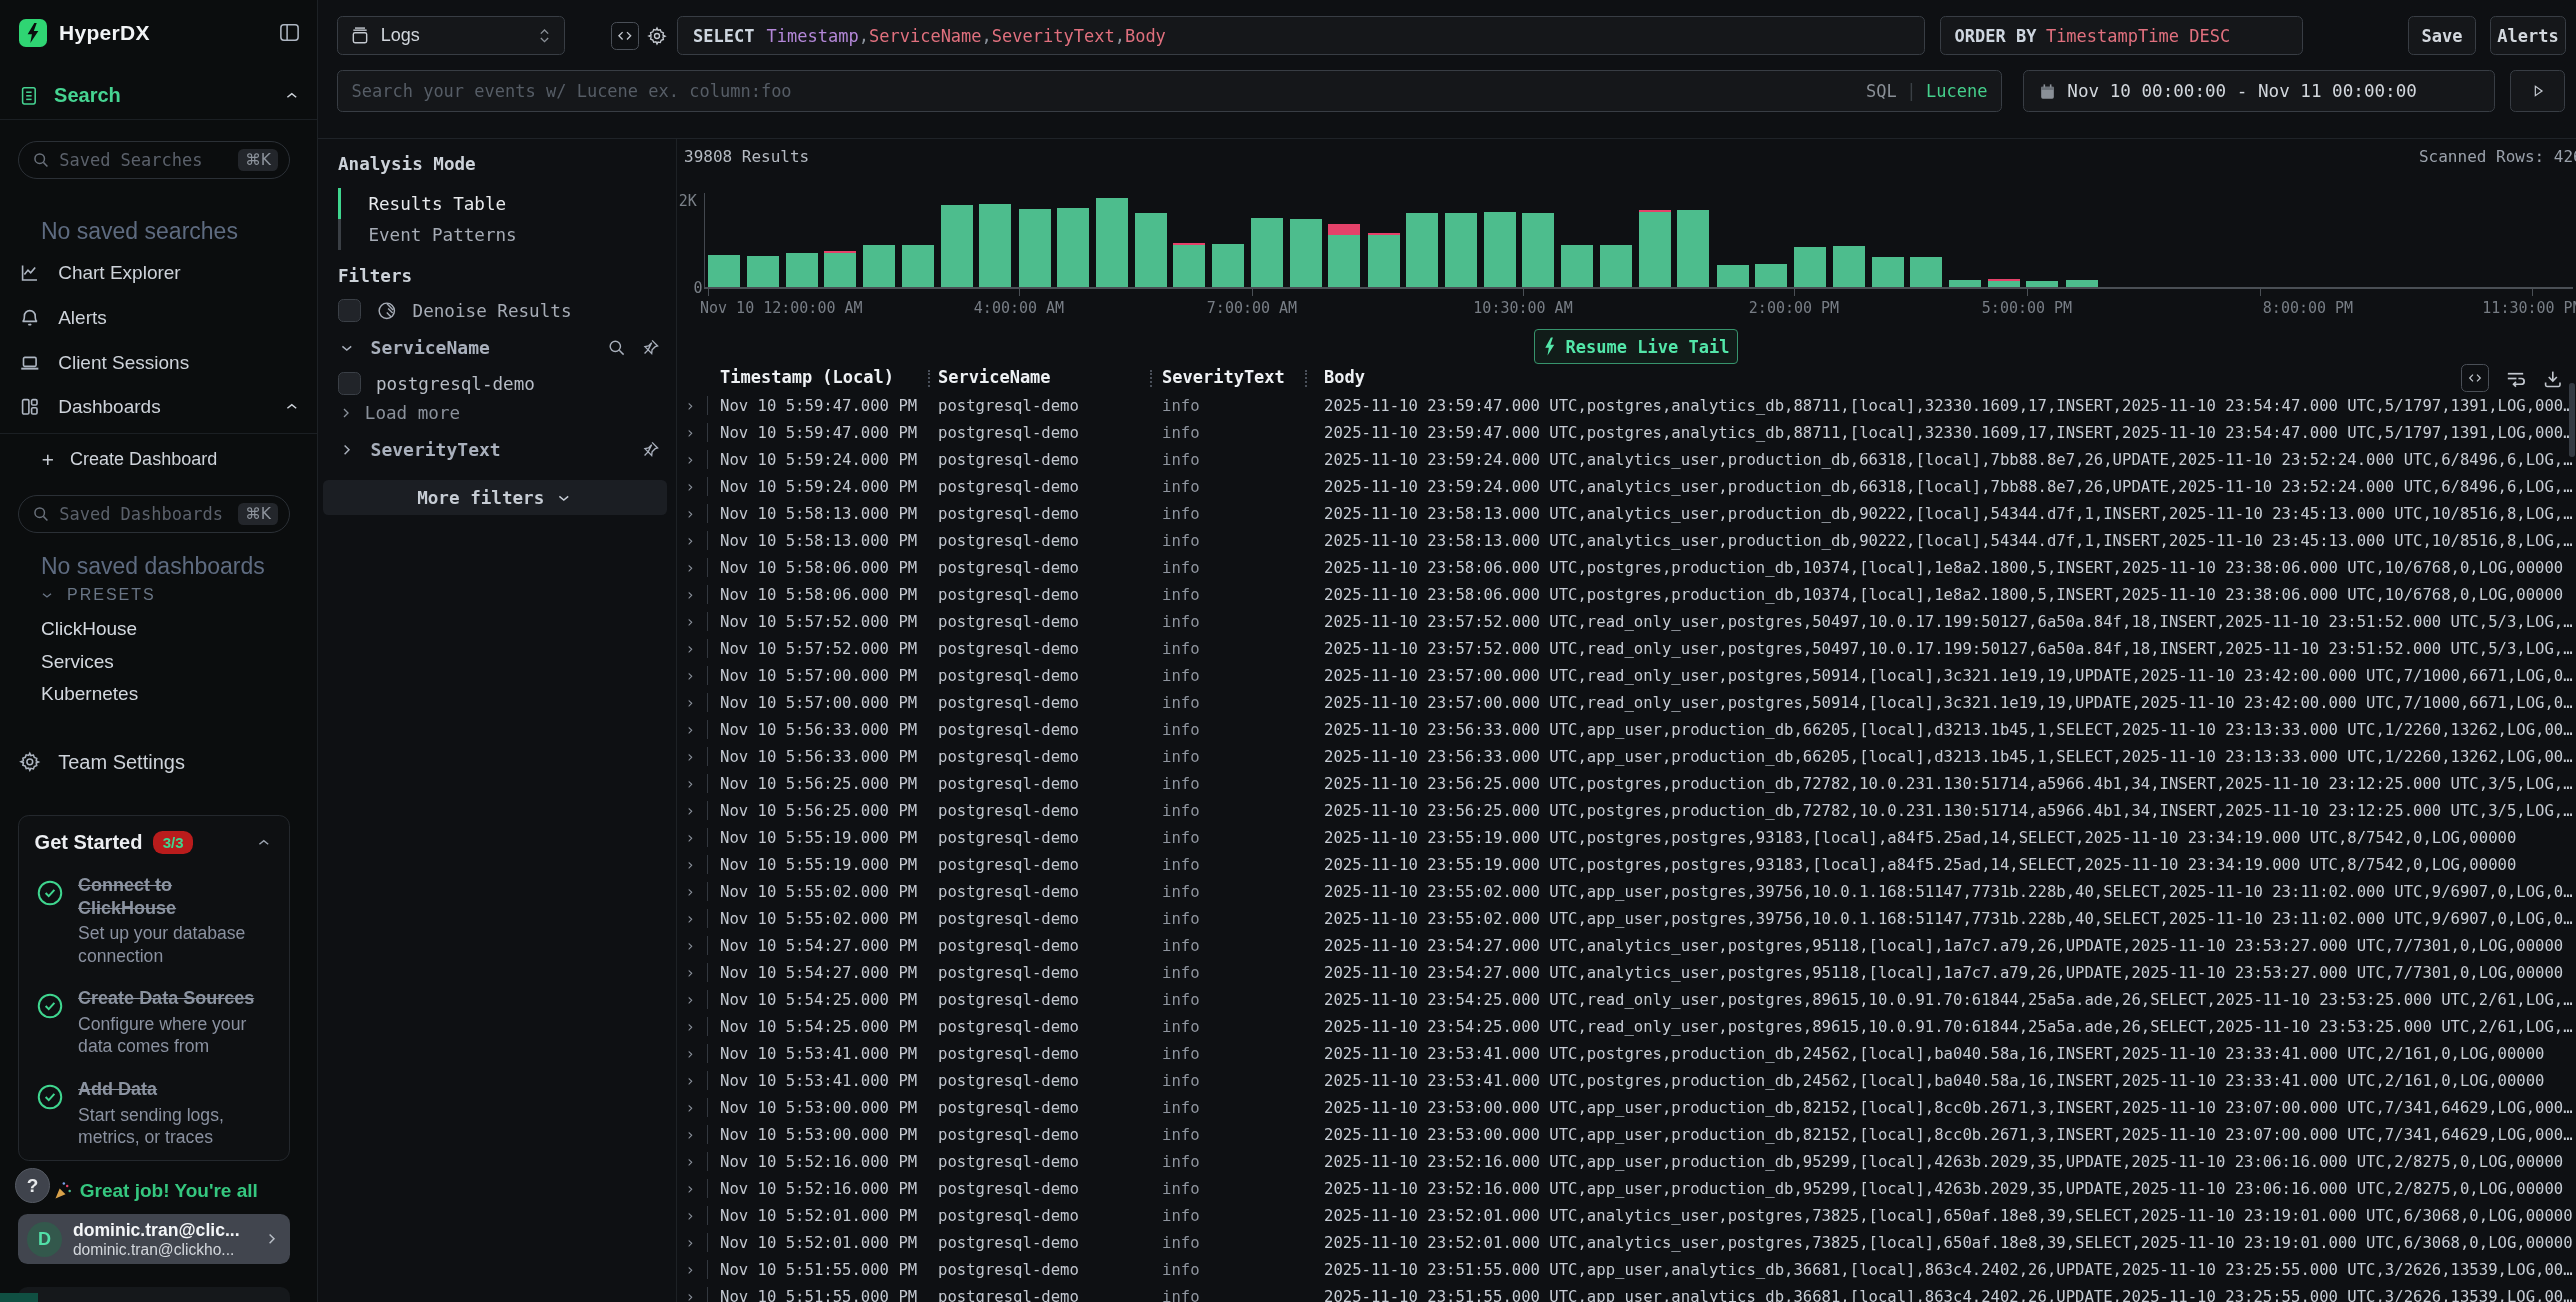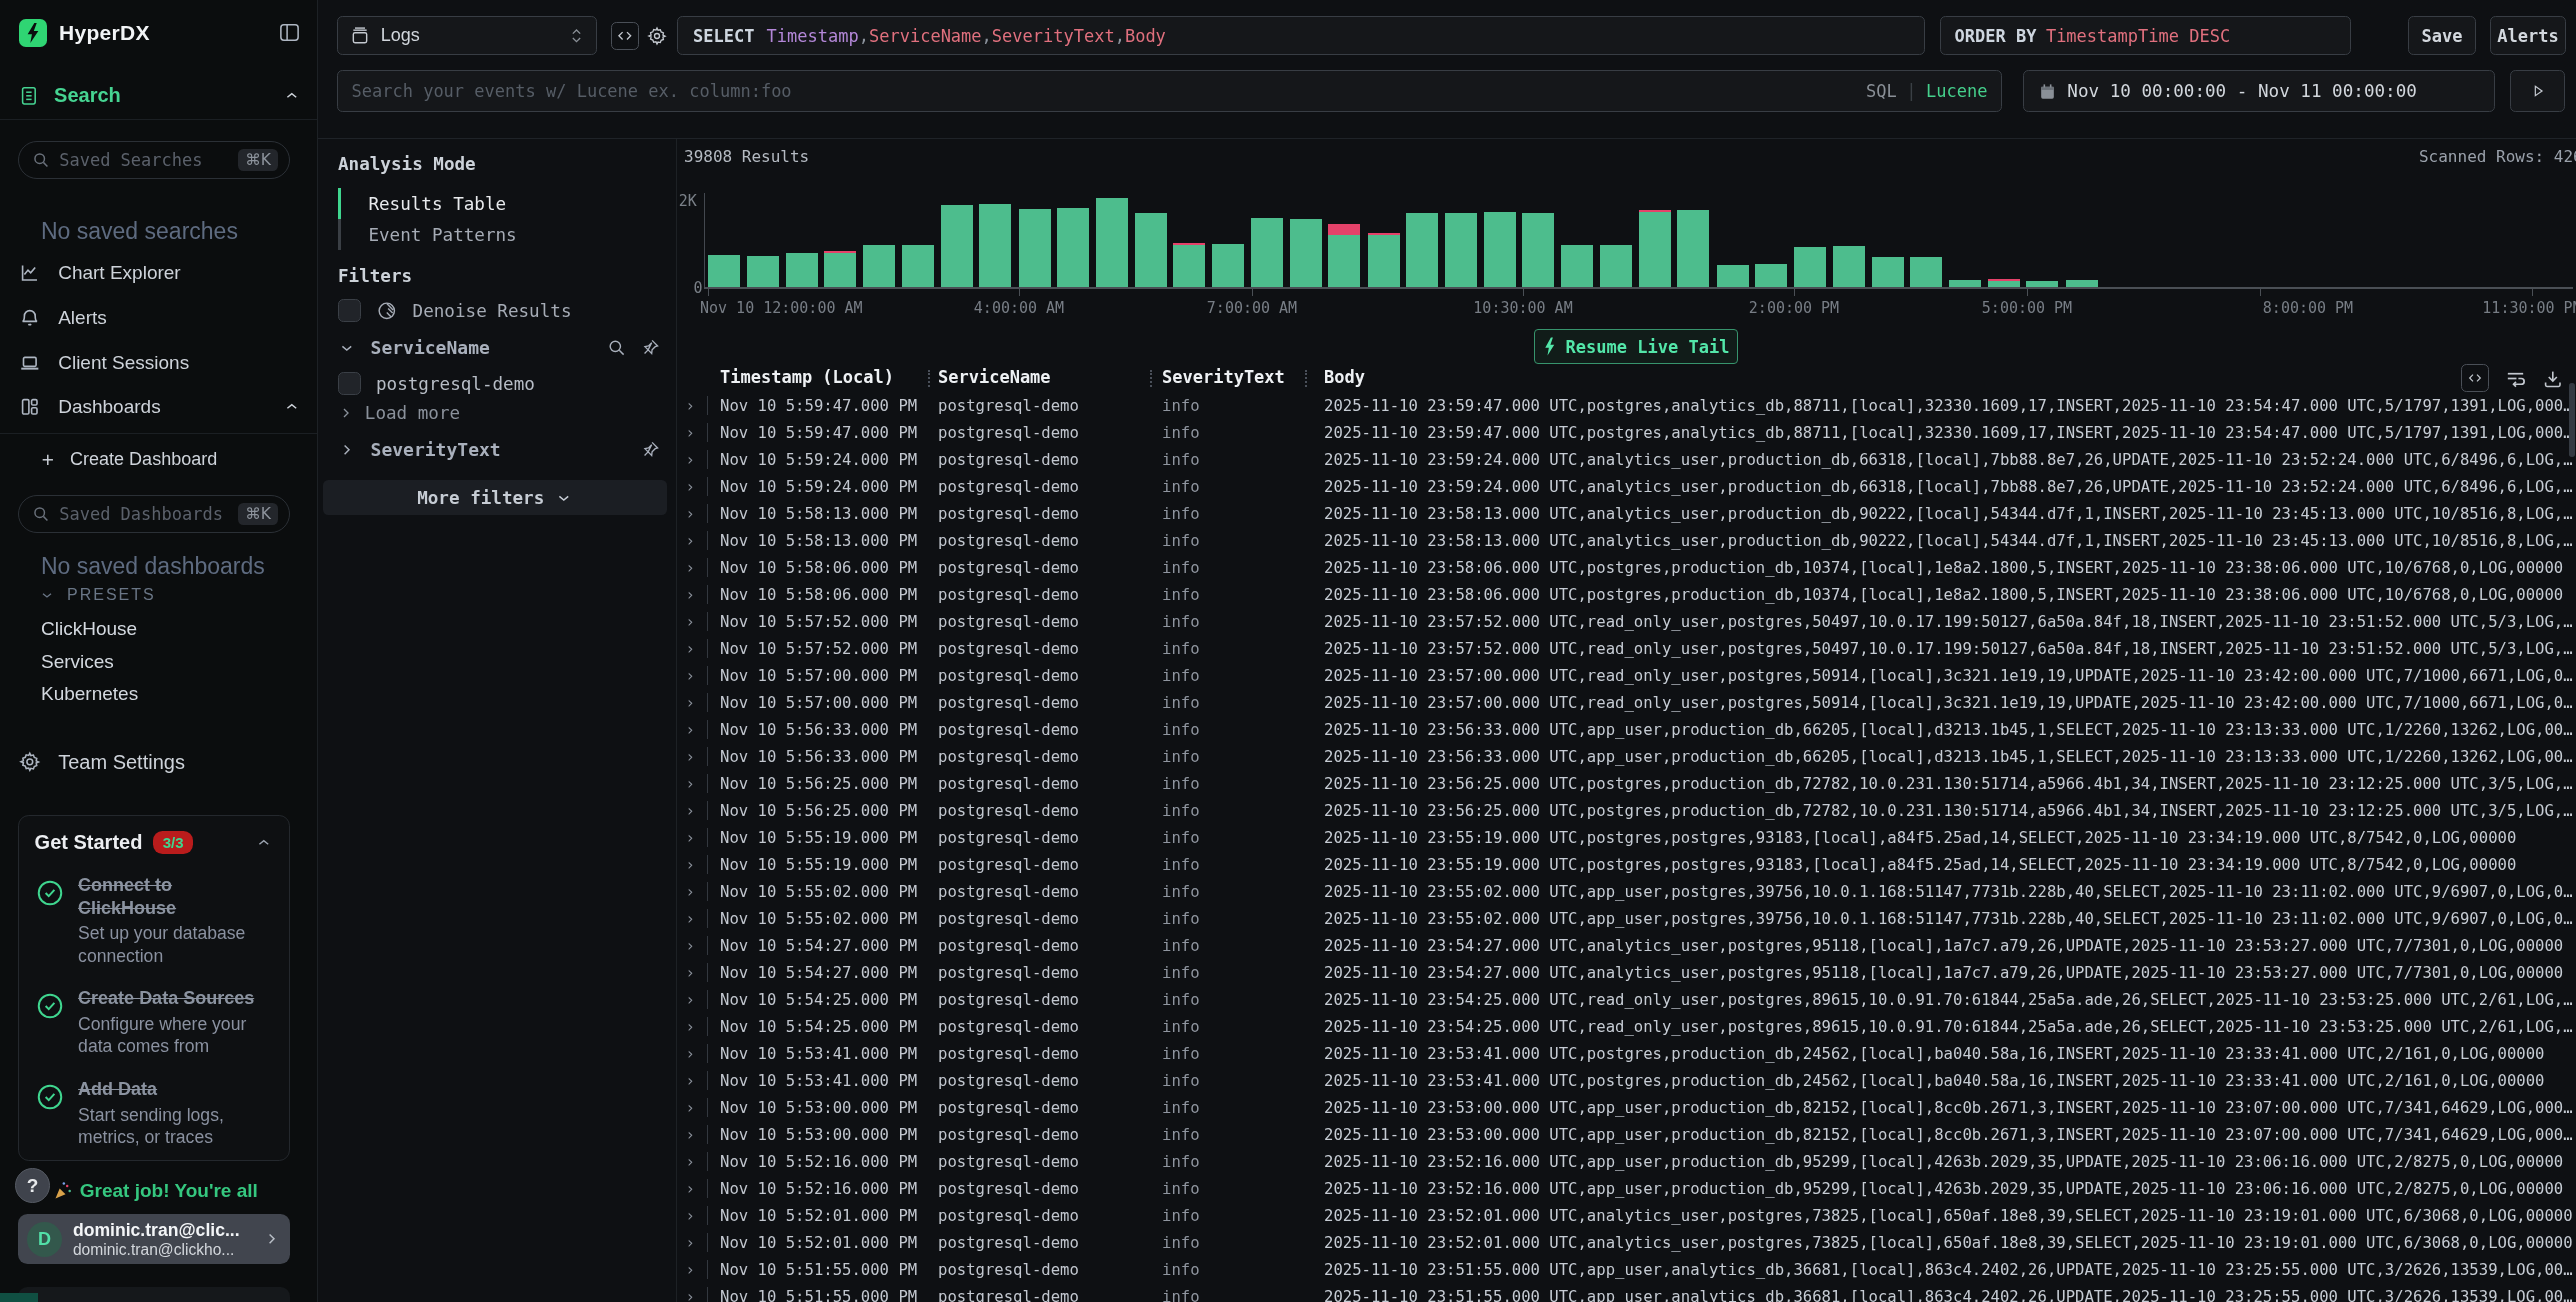--- a/index.html
+++ b/index.html
@@ -66,28 +66,28 @@
                   background:#15181b; border-radius:9.5px 9.5px 0 0; }
   .toast-strip { position:absolute; left:0; top:1293px; width:38px; height:9.5px; background:#104f42; }
 
   
   .topbar { position:absolute; left:318px; top:0; width:2258px; height:139px;
             border-bottom:0.7px solid #1f2328; }
   .tb-box { position:absolute; background:#15171a; border:0.7px solid #383d44; border-radius:5.4px;
             display:flex; align-items:center; }
   .row1 { top:16px; height:39px; }
   .row2 { top:70px; height:42px; }
-  .logs-select { left:19px; width:260px; padding:0 12px; gap:10.8px; }
+  .logs-select { left:19px; width:228px; padding:0 12px; gap:10.8px; }
   .logs-select .lbl { font-size:18px; color:#d2d7dd; font-family:"Liberation Sans", sans-serif; flex:1; }
   .icon-btn { position:absolute; width:28px; height:28px; border-radius:5.4px; display:flex;
               align-items:center; justify-content:center; }
   .bordered { border:0.7px solid #4a4f57; }
   .select-bar { left:359px; width:1248px; padding:0 15px; gap:2.7px; font-size:17px; white-space:nowrap; overflow:hidden; }
   .kw { font-weight:bold; color:#ced6df; margin-right:9.5px; }
-  .orderby-bar { left:1622px; width:411px; padding:0 13.5px; font-size:17px; white-space:nowrap; overflow:hidden; }
+  .orderby-bar { left:1622px; width:363px; padding:0 13.5px; font-size:17px; white-space:nowrap; overflow:hidden; }
   .btn { font-size:17px; font-weight:bold; color:#d2d7dd; justify-content:center; cursor:pointer; }
   .save-btn { left:2090px; width:68px; }
   .alerts-btn { left:2172px; width:76px; }
   .search-input-box { left:19px; width:1665px; padding:0 13.5px; gap:10.8px; }
   .search-input-box input { flex:1; background:transparent; border:none; outline:none;
       font-family:"DejaVu Sans Mono", monospace; font-size:17px; color:#c9ced6; }
   .search-input-box input::placeholder { color:#565d66; }
   .lang-toggle { display:flex; align-items:center; gap:9.5px; font-size:17px; flex:none; }
   .lang-sql { color:#8a9097; } .lang-div { color:#3a3f45; } .lang-lucene { color:#45d08c; }
   .date-box { left:1705px; width:472px; gap:10.8px; padding:0 13.5px; font-size:17.6px; color:#d2d7dd; }

